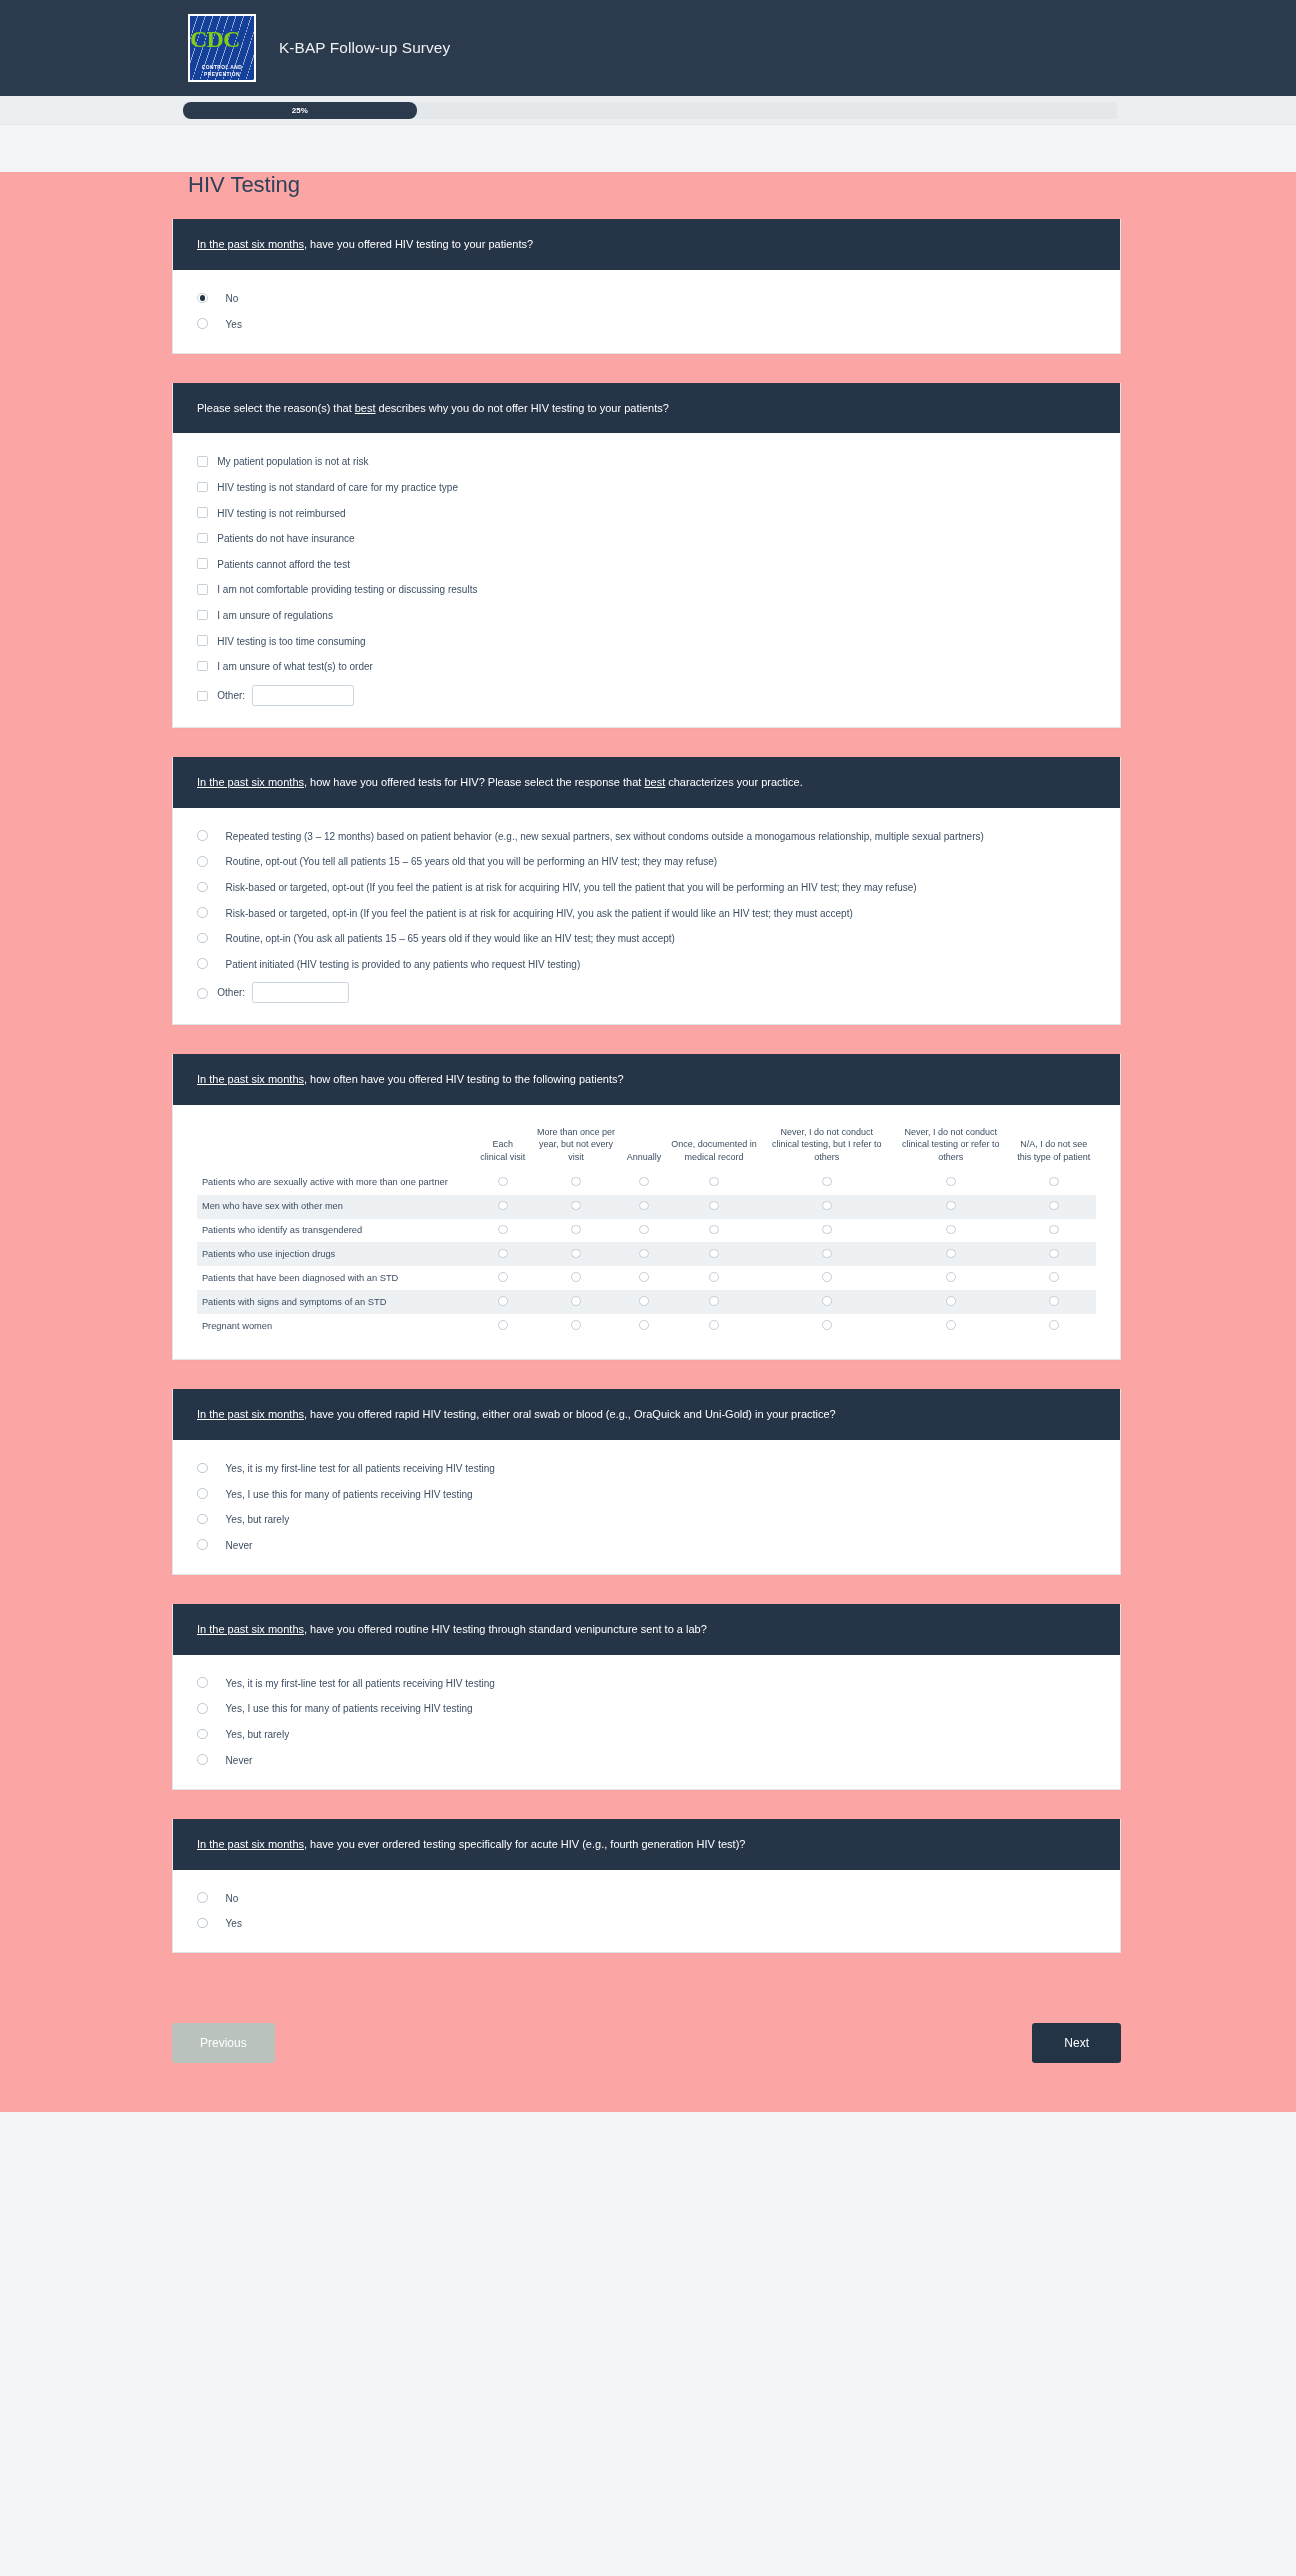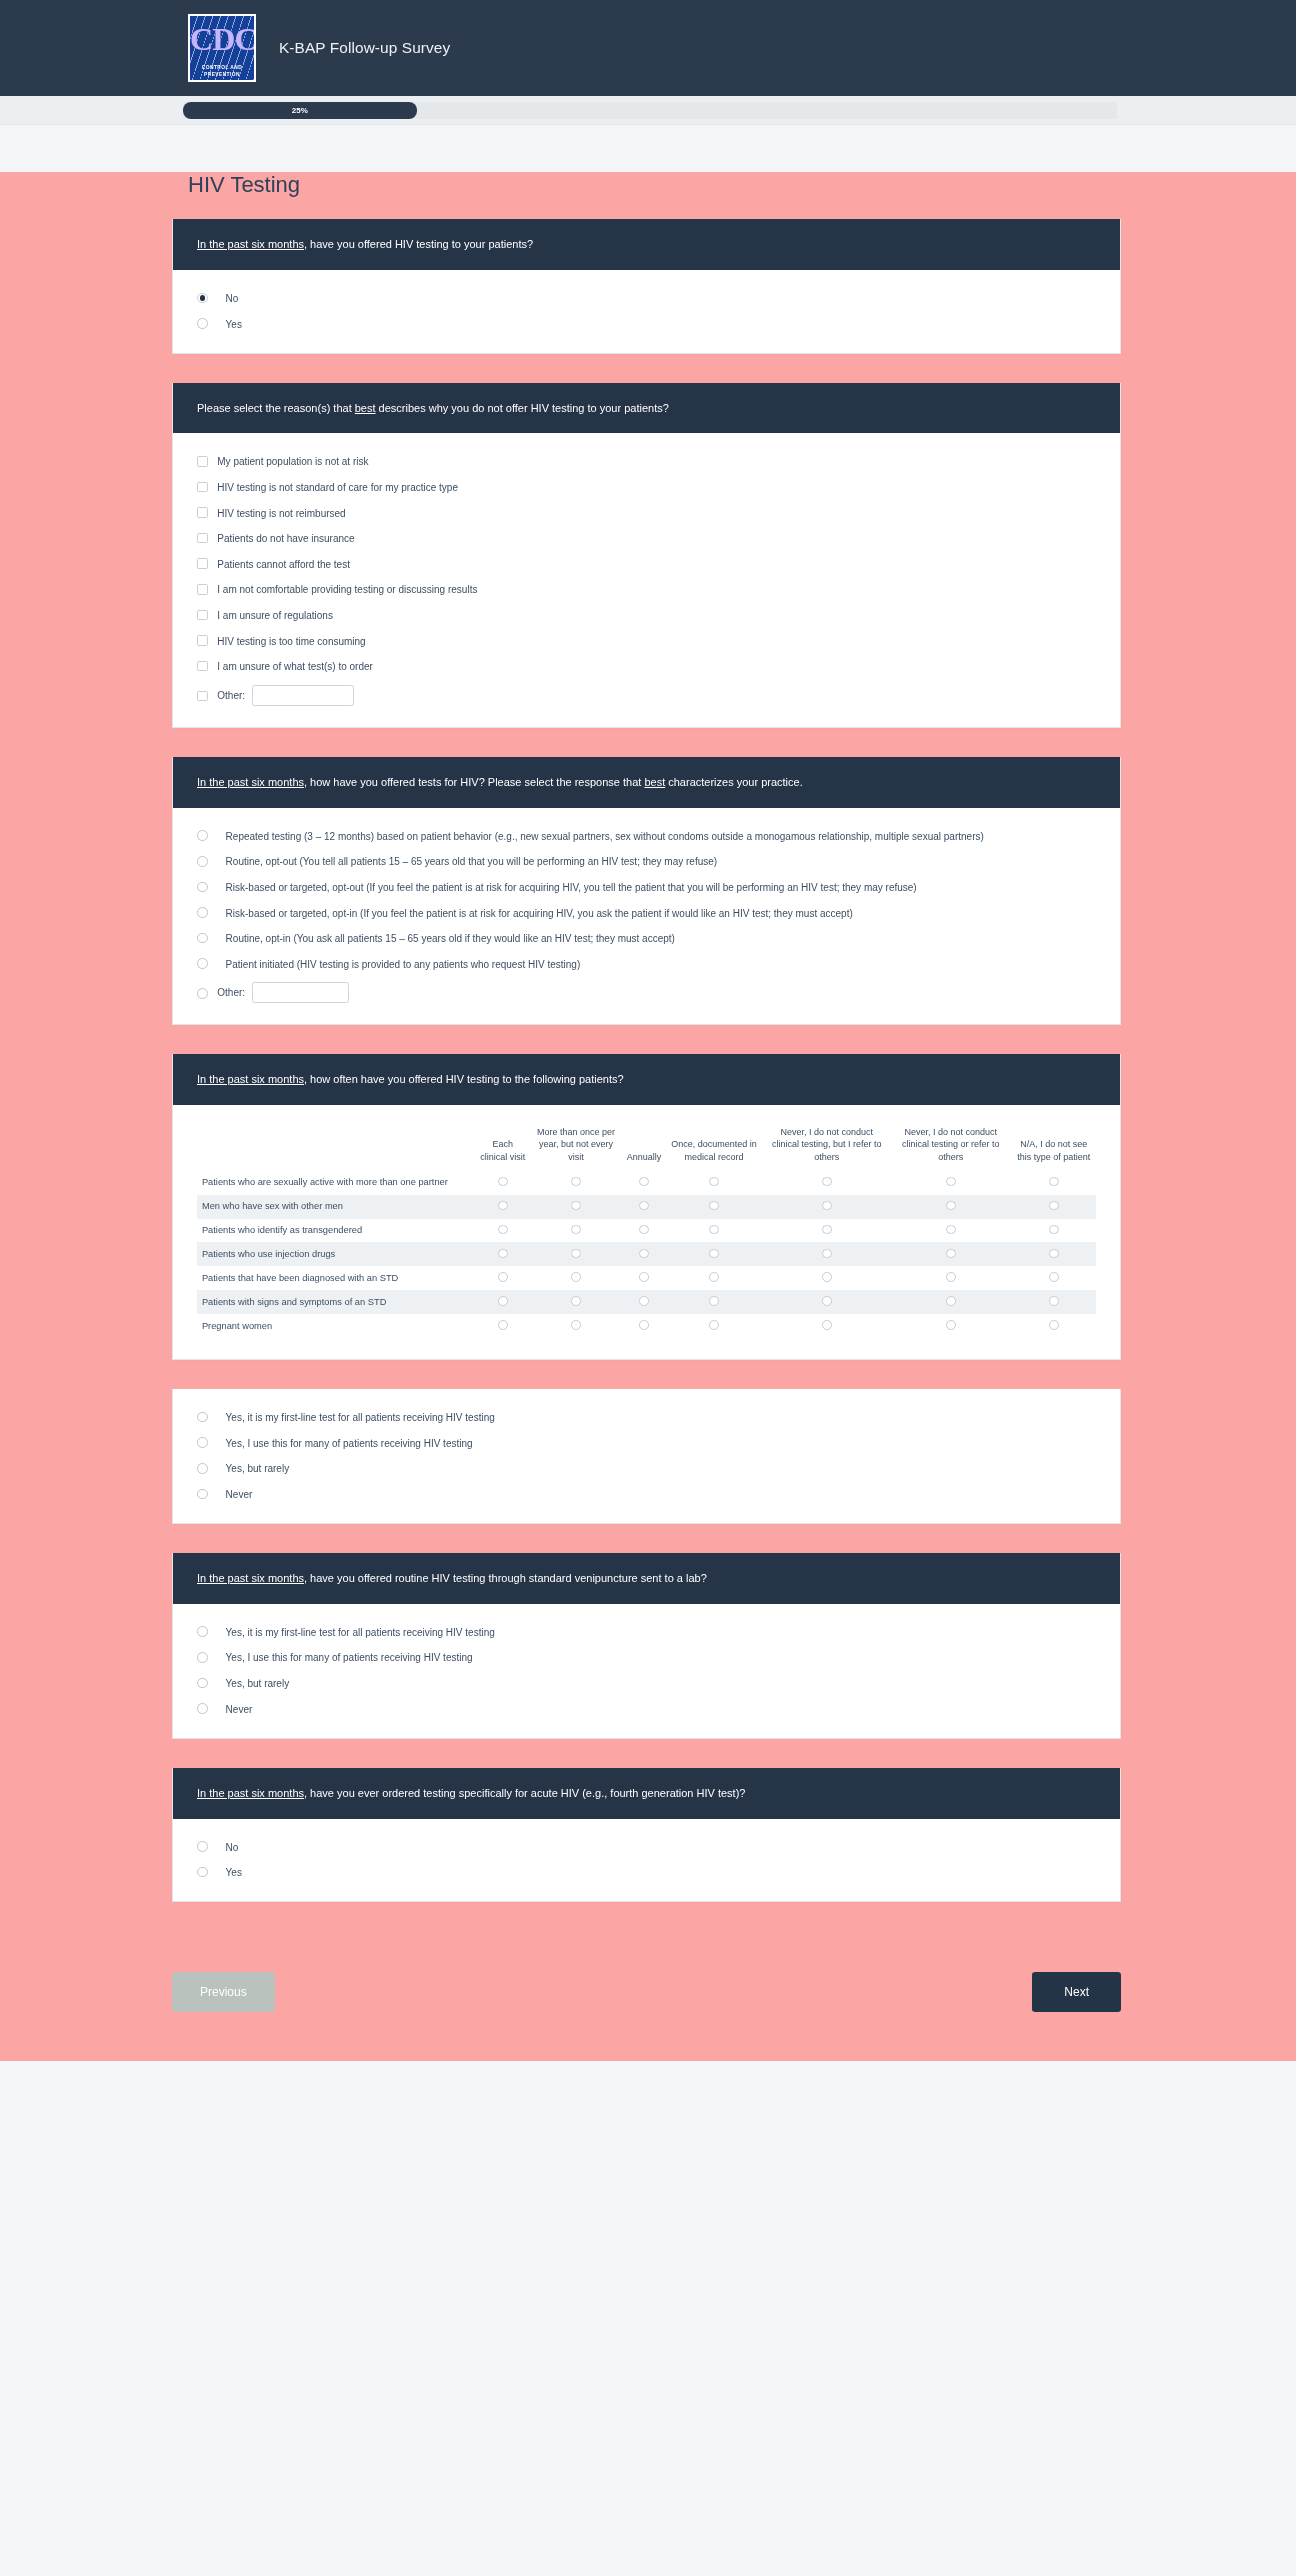--- a/index.html
+++ b/index.html
@@ -36,23 +36,23 @@
       rgba(255,255,255,0.55) 0px,
       rgba(255,255,255,0.55) 0.8px,
       transparent 0.8px,
       transparent 7.3px);
   }
   .cdc-logo .cdc-text {
     position:absolute; top:4.9px; left:0; right:0;
     text-align:left;
     font-family:"Liberation Serif", serif;
     font-weight:bold;
-    font-size:32px;
+    font-size:24px;
     line-height:36px;
-    color:#c4b5fd;
+    color:#84cc16;
     letter-spacing:-0.8px;
     text-shadow:0 0 1.6px #14409a;
   }
   .cdc-logo .cdc-sub {
     position:absolute; bottom:1.6px; left:0; right:0;
     text-align:center;
     font-size:4.9px;
     line-height:6.5px;
     font-weight:bold;
     color:#ffffff;
@@ -467,20 +467,23 @@
                 <td class="cell"><span class="mradio"></span></td>
                 <td class="cell"><span class="mradio"></span></td>
                 <td class="cell"><span class="mradio"></span></td>
               </tr>
             </tbody>
         </table>
       </div>
     </div>
 
     <div class="card">
+      <div class="card-head">
+        <u>In the past six months</u><span>, have you offered rapid HIV testing, either oral swab or blood (e.g., OraQuick and Uni-Gold) in your practice?</span>
+      </div>
       <div class="card-body">
         <div class="opt">
             <span class="radio"></span>
             <span class="opt-label">Yes, it is my first-line test for all patients receiving HIV testing</span>
           </div>
         <div class="opt">
             <span class="radio"></span>
             <span class="opt-label">Yes, I use this for many of patients receiving HIV testing</span>
           </div>
         <div class="opt">

